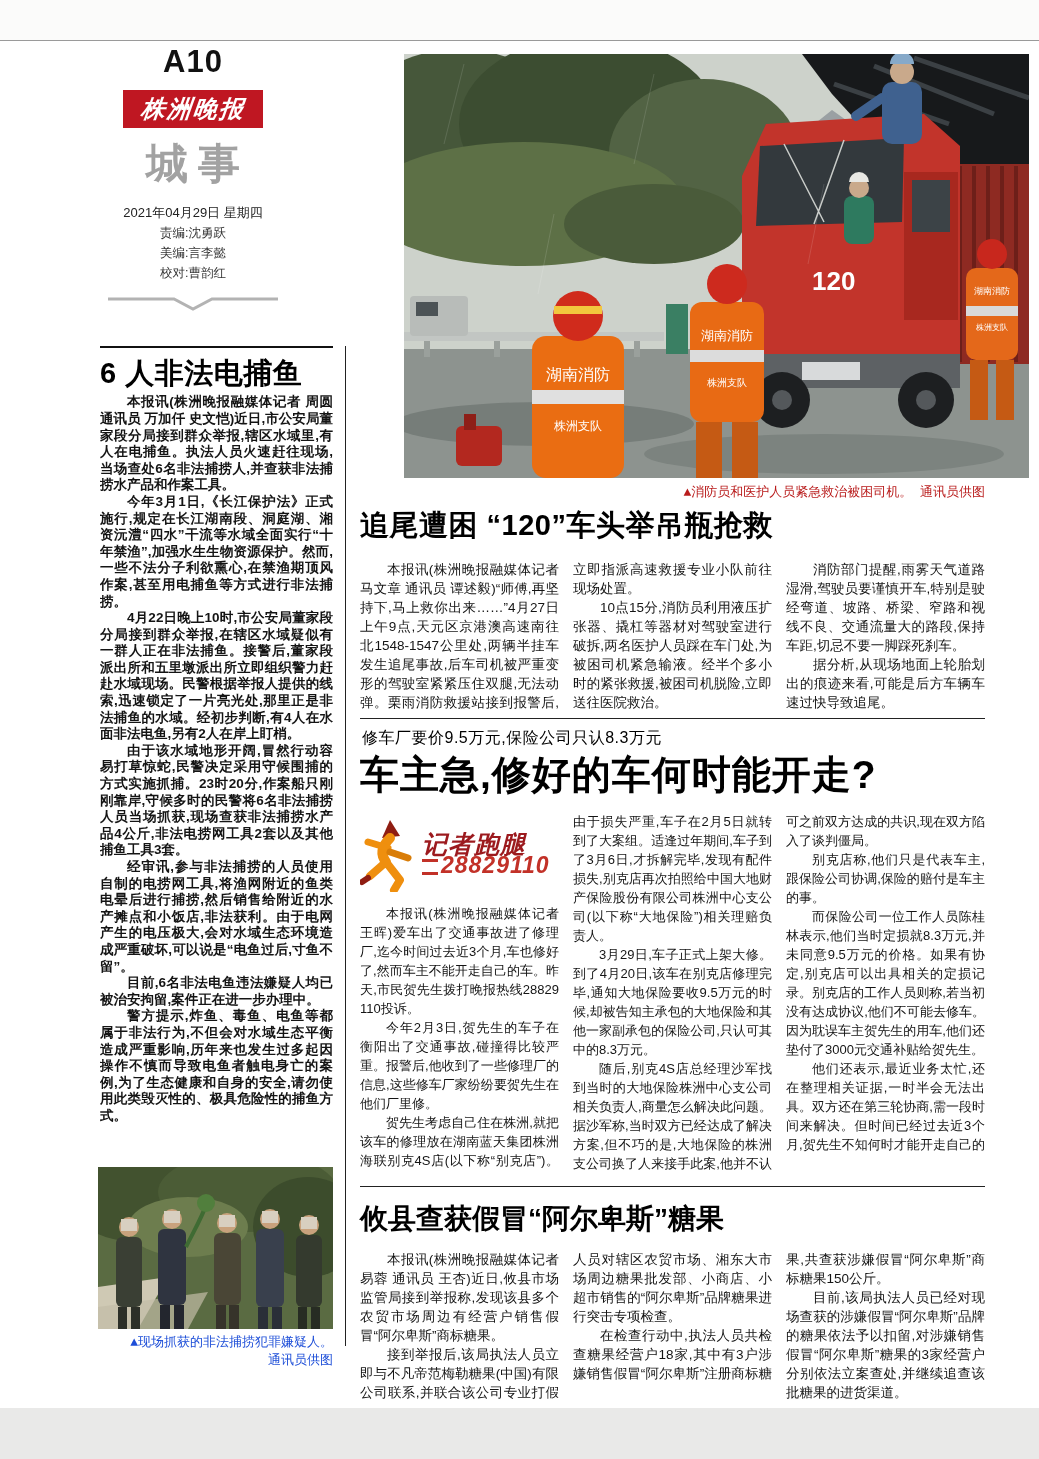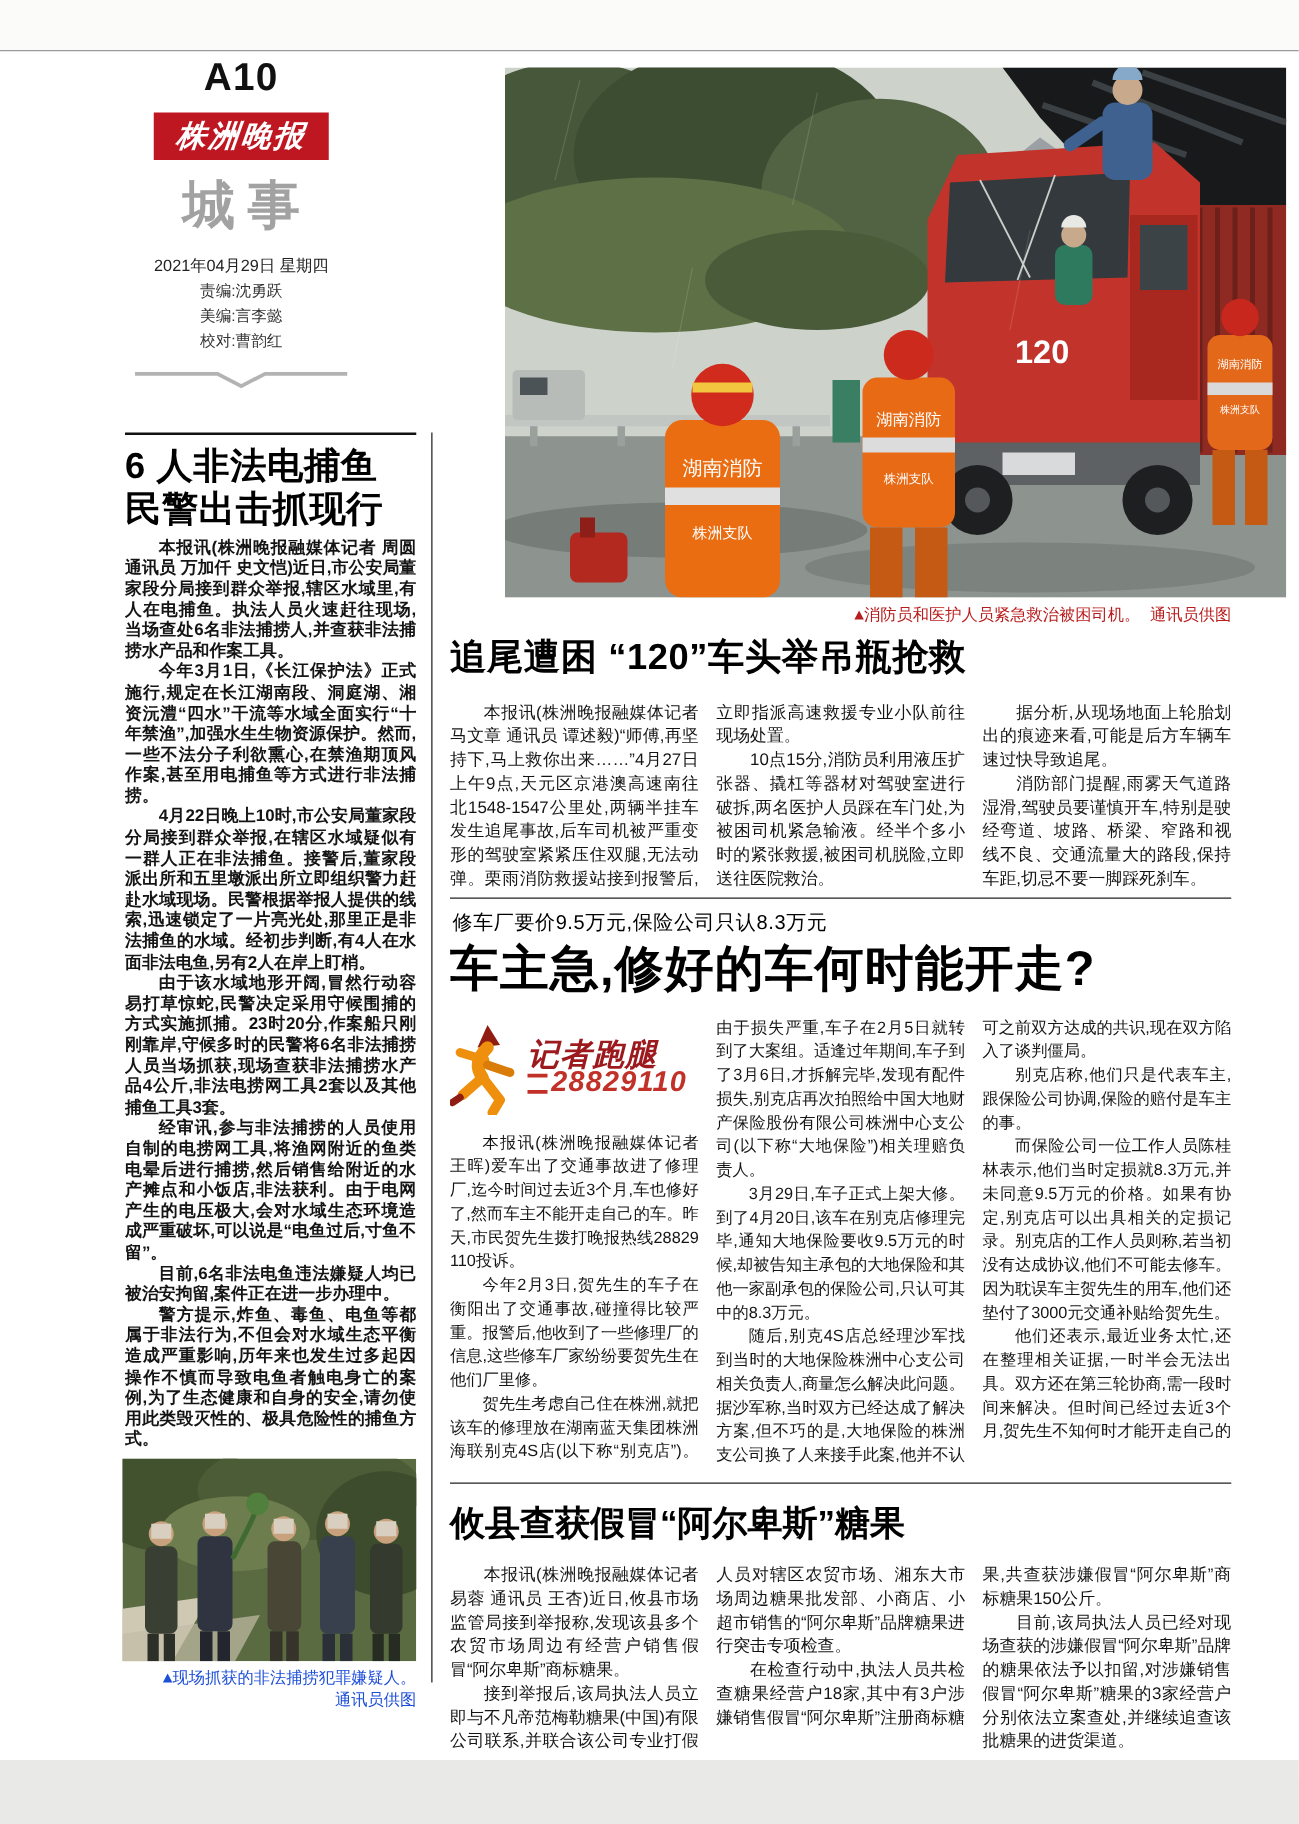--- a/index.html
+++ b/index.html
@@ -79,21 +79,20 @@
       <polyline points="0,3 66,3 85,13 104,3 170,3" fill="none" stroke="#b3b3b3" stroke-width="3"></polyline>
     </svg>
   </div>
 </div>
 
 <div class="abs v-rule"></div>
 
 <div class="abs left-art">
   <div class="toprule"></div>
   <div class="hl-left">6 人非法电捕鱼</div>
-  <div class="hl-left">民警出击抓现行</div>
   <div class="bodytext left-body">
     <div class="para">本报讯(株洲晚报融媒体记者 周圆 通讯员 万加仟 史文恺)近日,市公安局董家段分局接到群众举报,辖区水域里,有人在电捕鱼。执法人员火速赶往现场,当场查处6名非法捕捞人,并查获非法捕捞水产品和作案工具。</div>
     <div class="para">今年3月1日,《长江保护法》正式施行,规定在长江湖南段、洞庭湖、湘资沅澧“四水”干流等水域全面实行“十年禁渔”,加强水生生物资源保护。然而,一些不法分子利欲熏心,在禁渔期顶风作案,甚至用电捕鱼等方式进行非法捕捞。</div>
     <div class="para">4月22日晚上10时,市公安局董家段分局接到群众举报,在辖区水域疑似有一群人正在非法捕鱼。接警后,董家段派出所和五里墩派出所立即组织警力赶赴水域现场。民警根据举报人提供的线索,迅速锁定了一片亮光处,那里正是非法捕鱼的水域。经初步判断,有4人在水面非法电鱼,另有2人在岸上盯梢。</div>
     <div class="para">由于该水域地形开阔,冒然行动容易打草惊蛇,民警决定采用守候围捕的方式实施抓捕。23时20分,作案船只刚刚靠岸,守候多时的民警将6名非法捕捞人员当场抓获,现场查获非法捕捞水产品4公斤,非法电捞网工具2套以及其他捕鱼工具3套。</div>
     <div class="para">经审讯,参与非法捕捞的人员使用自制的电捞网工具,将渔网附近的鱼类电晕后进行捕捞,然后销售给附近的水产摊点和小饭店,非法获利。由于电网产生的电压极大,会对水域生态环境造成严重破坏,可以说是“电鱼过后,寸鱼不留”。</div>
     <div class="para">目前,6名非法电鱼违法嫌疑人均已被治安拘留,案件正在进一步办理中。</div>
     <div class="para">警方提示,炸鱼、毒鱼、电鱼等都属于非法行为,不但会对水域生态平衡造成严重影响,历年来也发生过多起因操作不慎而导致电鱼者触电身亡的案例,为了生态健康和自身的安全,请勿使用此类毁灭性的、极具危险性的捕鱼方式。</div>
   </div>
 </div>
@@ -256,22 +255,22 @@
         <line x1="150" y1="160" x2="134" y2="240"></line>
     </g>
   </svg>
 </div>
 <div class="abs main-caption">▲消防员和医护人员紧急救治被困司机。 通讯员供图</div>
 
 <div class="abs hl-rescue">追尾遭困 “120”车头举吊瓶抢救</div>
 <div class="abs cols rescue-body">
   <div class="para">本报讯(株洲晚报融媒体记者 马文章 通讯员 谭述毅)“师傅,再坚持下,马上救你出来……”4月27日上午9点,天元区京港澳高速南往北1548-1547公里处,两辆半挂车发生追尾事故,后车司机被严重变形的驾驶室紧紧压住双腿,无法动弹。栗雨消防救援站接到报警后,立即指派高速救援专业小队前往现场处置。</div>
   <div class="para">10点15分,消防员利用液压扩张器、撬杠等器材对驾驶室进行破拆,两名医护人员踩在车门处,为被困司机紧急输液。经半个多小时的紧张救援,被困司机脱险,立即送往医院救治。</div>
+  <div class="para">消防部门提醒,雨雾天气道路湿滑,驾驶员要谨慎开车,特别是驶经弯道、坡路、桥梁、窄路和视线不良、交通流量大的路段,保持车距,切忌不要一脚踩死刹车。</div>
   <div class="para">据分析,从现场地面上轮胎划出的痕迹来看,可能是后方车辆车速过快导致追尾。</div>
-  <div class="para">消防部门提醒,雨雾天气道路湿滑,驾驶员要谨慎开车,特别是驶经弯道、坡路、桥梁、窄路和视线不良、交通流量大的路段,保持车距,切忌不要一脚踩死刹车。</div>
 </div>
 
 <div class="abs h-rule rule1"></div>
 
 <div class="abs kicker">修车厂要价9.5万元,保险公司只认8.3万元</div>
 <div class="abs hl-repair">车主急,修好的车何时能开走?</div>
 <div class="abs cols repair-body">
   <div class="legwork">
     <svg width="58" height="74" viewBox="0 0 58 74">
       <polygon points="30,2 40,18 22,20" fill="#8f1d12"></polygon>

